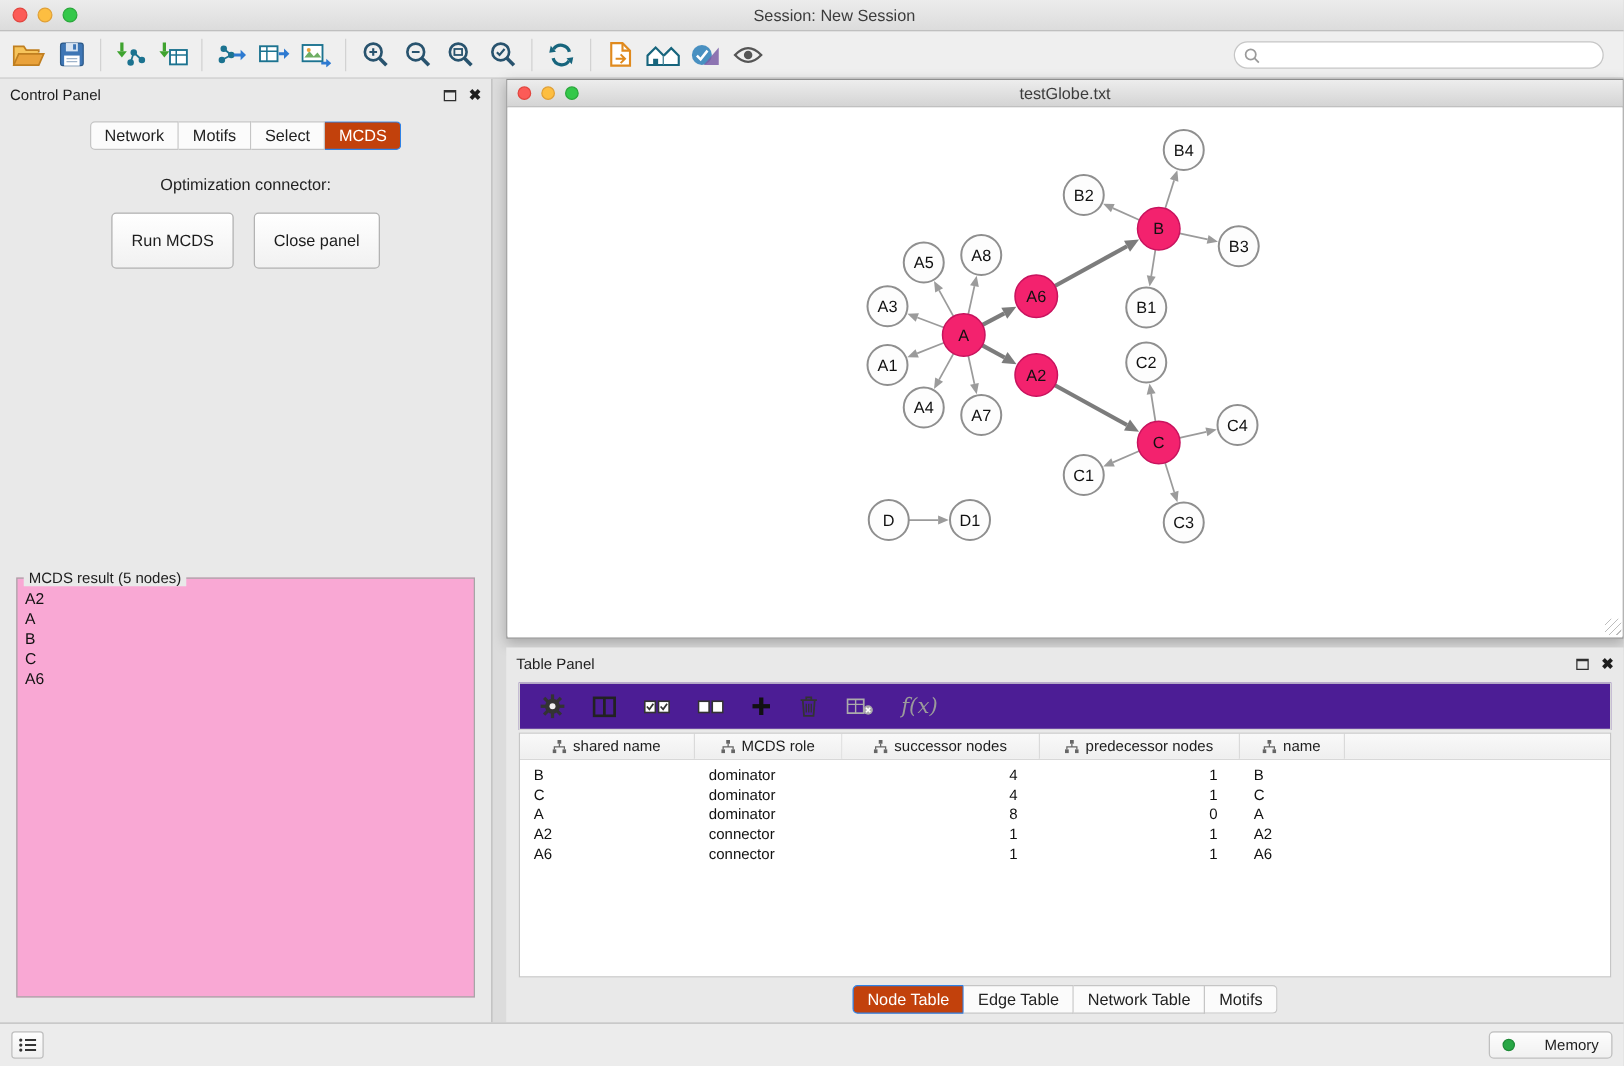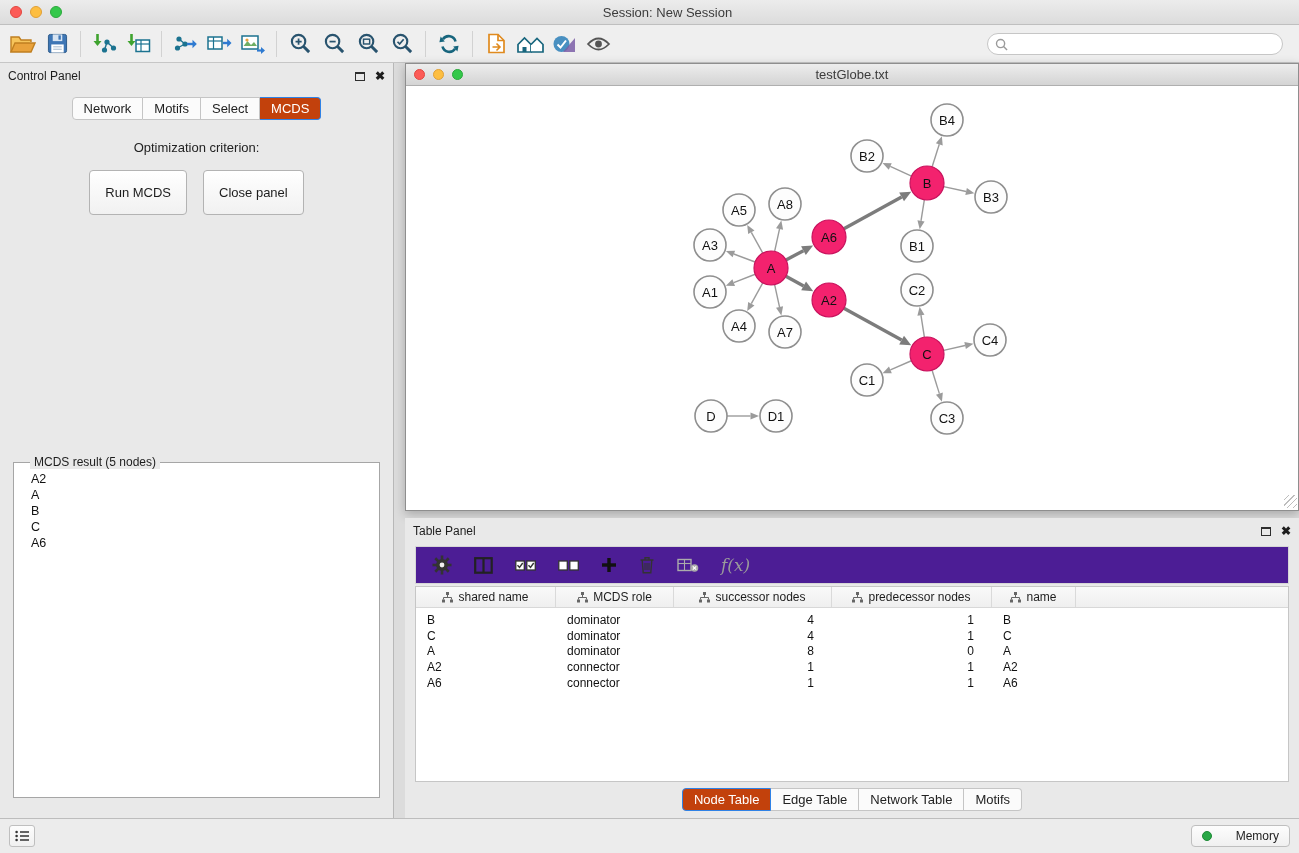--- a/index.html
+++ b/index.html
@@ -36,21 +36,21 @@
 
   
   .control-panel{position:absolute;left:0;top:63px;width:394px;bottom:35px;background:#E9E9E9;border-right:1px solid #B8B8B8;}
   .seg-tabs{display:flex;justify-content:center;margin-top:8px;}
   .opt-label{text-align:center;margin-top:20px;font-size:13px;}
   .combo{width:314px;height:24px;margin:9px auto 0;background:#fff;border:1px solid #B5B5B5;border-radius:4px;display:flex;align-items:center;font-size:13px;box-shadow:inset 0 1px 2px rgba(0,0,0,.06);}
   .combo-text{flex:1;padding-left:8px;white-space:nowrap;overflow:hidden;}
   .combo-btn{width:19px;height:20px;margin-right:1px;border-radius:3px;background:linear-gradient(#7FB9FD,#3D86F0);display:flex;flex-direction:column;align-items:center;justify-content:center;color:#fff;font-size:6px;line-height:6px;}
   .btn-row{display:flex;justify-content:center;gap:16px;margin-top:15px;}
   .mac-btn{background:linear-gradient(#FFFFFF,#F1F1F1);border:1px solid #B3B3B3;border-radius:4px;font-size:13px;padding:14px 15px;color:#1d1d1d;font-family:"Liberation Sans",sans-serif;}
-  .mcds-result{position:absolute;left:13px;right:13px;top:392px;bottom:20px;background:#ffffff;border:1px solid #A6A6A6;padding:2px 0 0 11px;}
+  .mcds-result{position:absolute;left:13px;right:13px;top:392px;bottom:20px;background:#f9a8d4;border:1px solid #A6A6A6;padding:2px 0 0 0;}
   .mcds-result legend{font-size:12px;margin-left:5px;padding:0 4px;background:#E9E9E9;color:#1d1d1d;}
   .mcds-item{font-size:12.5px;line-height:16px;padding-left:6px;color:#111;}
 
   
   .net-window{position:absolute;left:405px;top:63px;width:894px;height:448px;background:#fff;border:1px solid #8E8E8E;box-shadow:0 3px 10px rgba(0,0,0,.25);}
   .net-titlebar{height:22px;background:linear-gradient(#EDEDED,#D4D4D4);border-bottom:1px solid #AFAFAF;display:flex;align-items:center;position:relative;}
   .net-titlebar .lights{margin-left:8px;}
   .net-titlebar .light{width:11px;height:11px;}
   .net-title{position:absolute;left:0;right:0;text-align:center;font-size:13px;color:#3C3C3C;}
   .net-canvas{position:relative;width:100%;height:423px;background:#fff;overflow:hidden;}
@@ -238,21 +238,21 @@
       <span class="float-icon"></span>
       <span class="close-x">✖</span>
     </span>
   </div>
   <div class="seg-tabs" id="control-tabs">
       <div class="seg">Network</div>
       <div class="seg">Motifs</div>
       <div class="seg">Select</div>
       <div class="seg active">MCDS</div>
     </div>
-  <div class="opt-label">Optimization criterion:</div>
+  <div class="opt-label">Optimization connector:</div>
   <div class="btn-row">
     <button class="mac-btn">Run MCDS</button>
     <button class="mac-btn">Close panel</button>
   </div>
   <fieldset class="mcds-result">
     <legend>MCDS result (5 nodes)</legend>
     <div id="mcds-list">
         <div class="mcds-item">A2</div>
         <div class="mcds-item">A</div>
         <div class="mcds-item">B</div>

